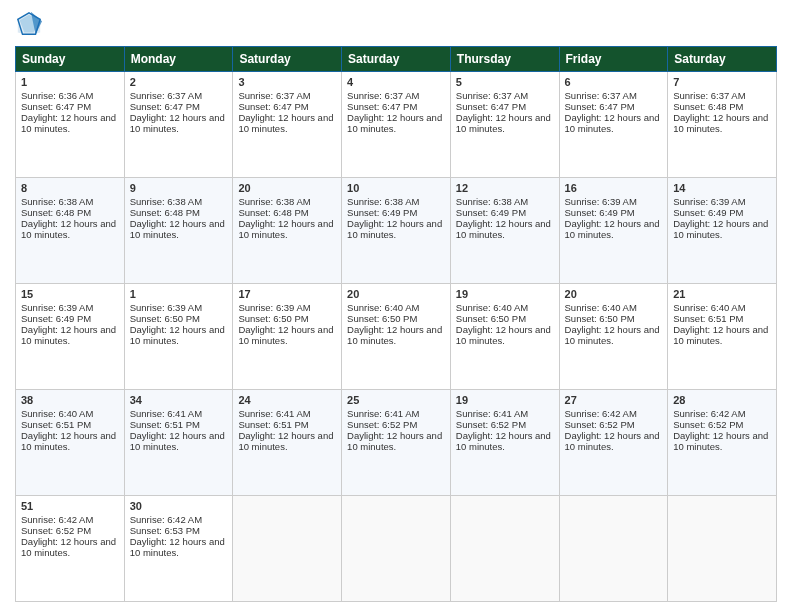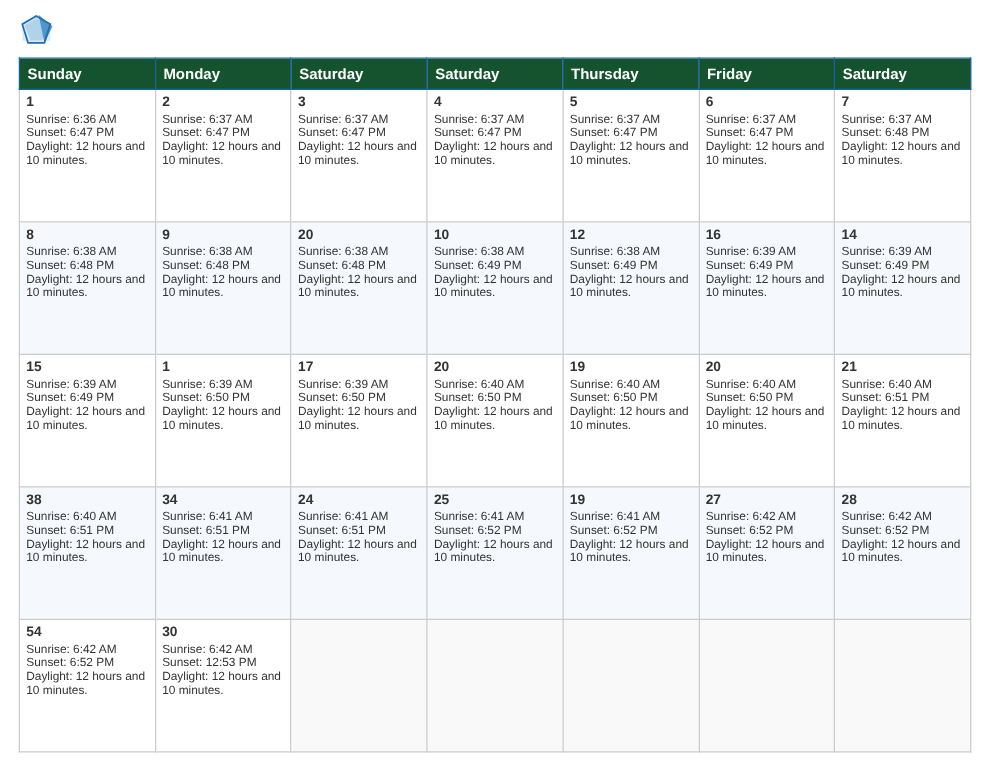--- a/index.html
+++ b/index.html
@@ -296,29 +296,29 @@
       </td>
           <td>
         <span class="day-num">28</span>
         <span>Sunrise: 6:42 AM</span><br>
         <span>Sunset: 6:52 PM</span><br>
         <span>Daylight: 12 hours and 10 minutes.</span>
       </td>
         </tr>
         <tr>
           <td>
-        <span class="day-num">54</span>
+        <span class="day-num">51</span>
         <span>Sunrise: 6:42 AM</span><br>
         <span>Sunset: 6:52 PM</span><br>
         <span>Daylight: 12 hours and 10 minutes.</span>
       </td>
           <td>
         <span class="day-num">30</span>
         <span>Sunrise: 6:42 AM</span><br>
-        <span>Sunset: 12:53 PM</span><br>
+        <span>Sunset: 6:53 PM</span><br>
         <span>Daylight: 12 hours and 10 minutes.</span>
       </td>
           <td class="empty"></td>
           <td class="empty"></td>
           <td class="empty"></td>
           <td class="empty"></td>
           <td class="empty"></td>
         </tr>
       </tbody>
   </table>

